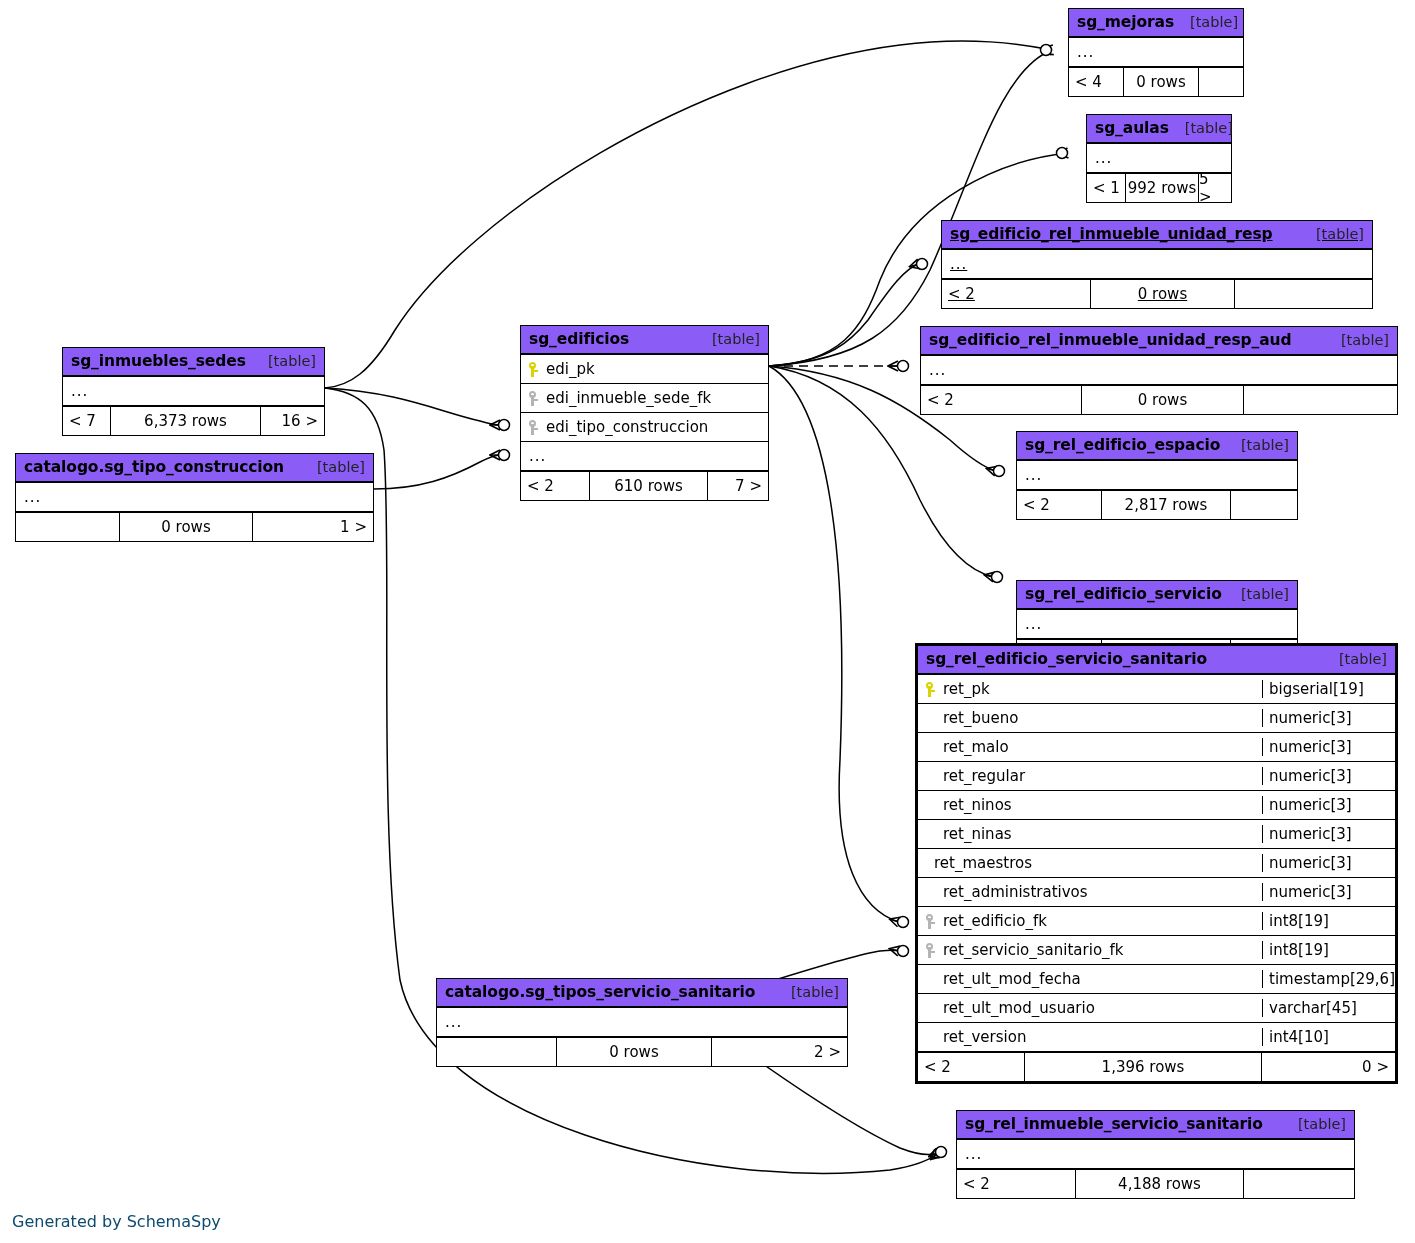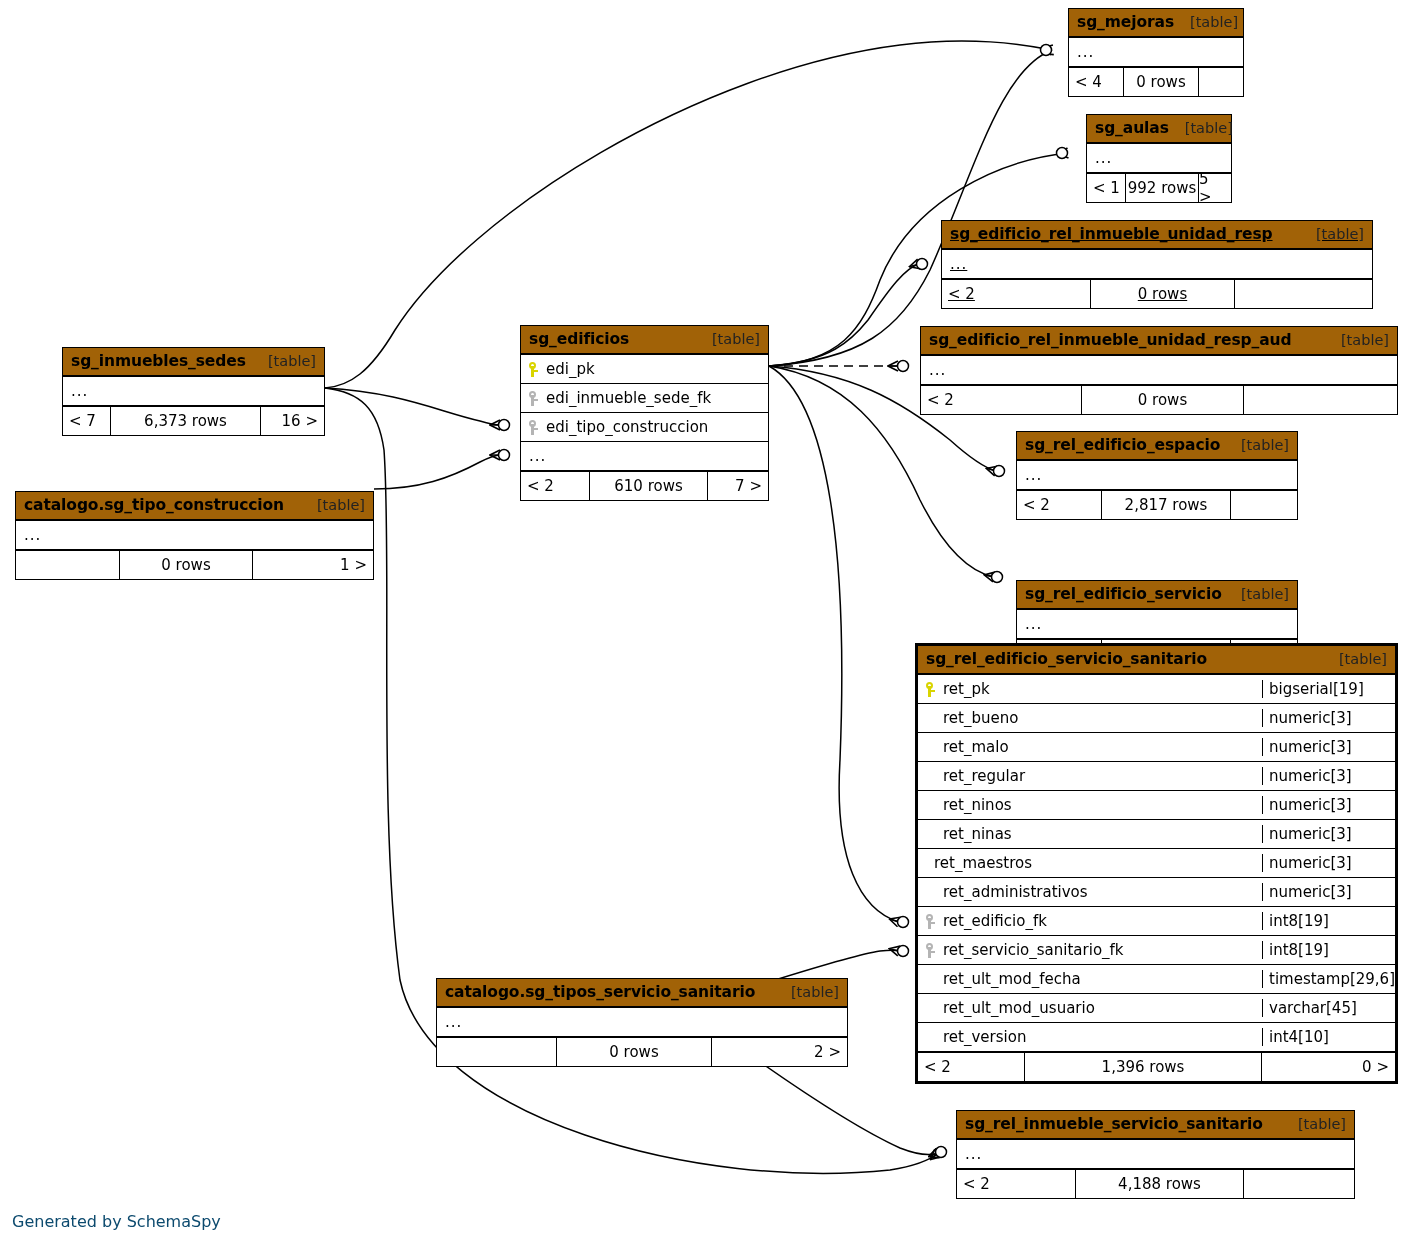--- a/index.html
+++ b/index.html
@@ -18,21 +18,21 @@
     border:1px solid #000000;
     box-sizing:border-box;
     font-size:15px;
     color:#000000;
     z-index:5;
   }
   .tbl.bold{border-width:3px;}
 
   .thead{
     display:flex;align-items:center;justify-content:space-between;
-    background:#a16207;
+    background:#8b5cf6;
     border-bottom:2px solid #000000;
     padding:4px 8px 5px 8px;
     box-sizing:border-box;
     white-space:nowrap;
   }
   .tname{font-weight:bold;font-size:15.5px;letter-spacing:-0.1px;}
   .ttag{font-size:14.5px;color:#222;padding-left:16px;}
 
   .trow{
     display:flex;align-items:center;
@@ -239,21 +239,21 @@
     <div class="trow">
       <span class="ellip">...</span>
     </div>
     <div class="tfoot">
       <div class="fleft" style="width:47px;">&lt; 7</div>
       <div class="fmid" style="flex:1;">6,373 rows</div>
       <div class="fright" style="width:63px;">16 &gt;</div>
     </div>
   </div>
 
-  <div class="tbl" style="left:15px;top:453px;width:359px;margin-top:38px;">
+  <div class="tbl" style="left:15px;top:453px;width:359px;">
     <div class="thead">
       <span class="tname">catalogo.sg_tipo_construccion</span>
       <span class="ttag">[table]</span>
     </div>
     <div class="trow">
       <span class="ellip">...</span>
     </div>
     <div class="tfoot">
       <div class="fleft" style="width:103px;"></div>
       <div class="fmid" style="flex:1;">0 rows</div>

